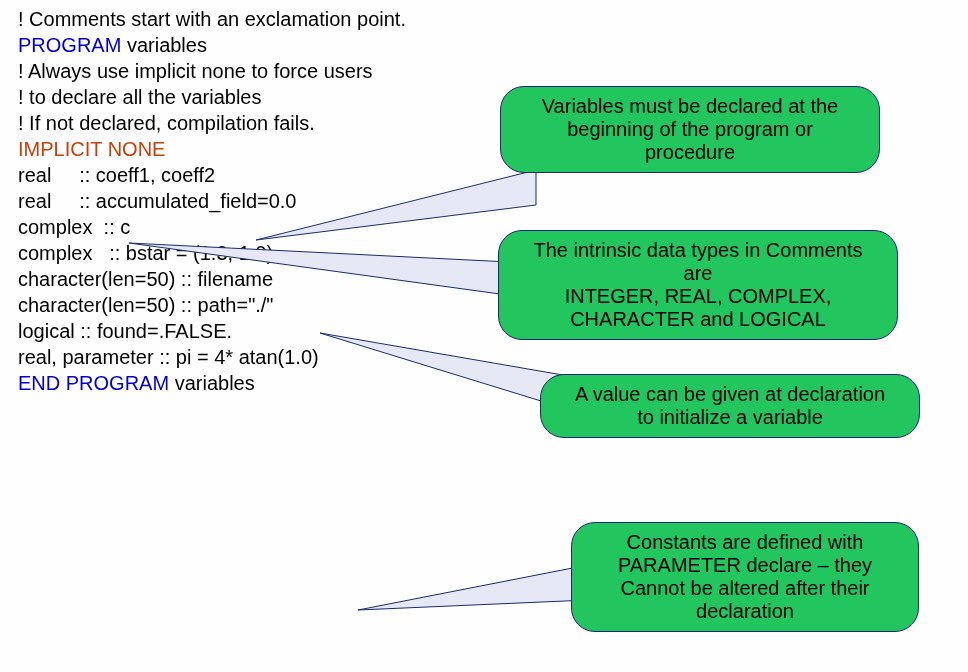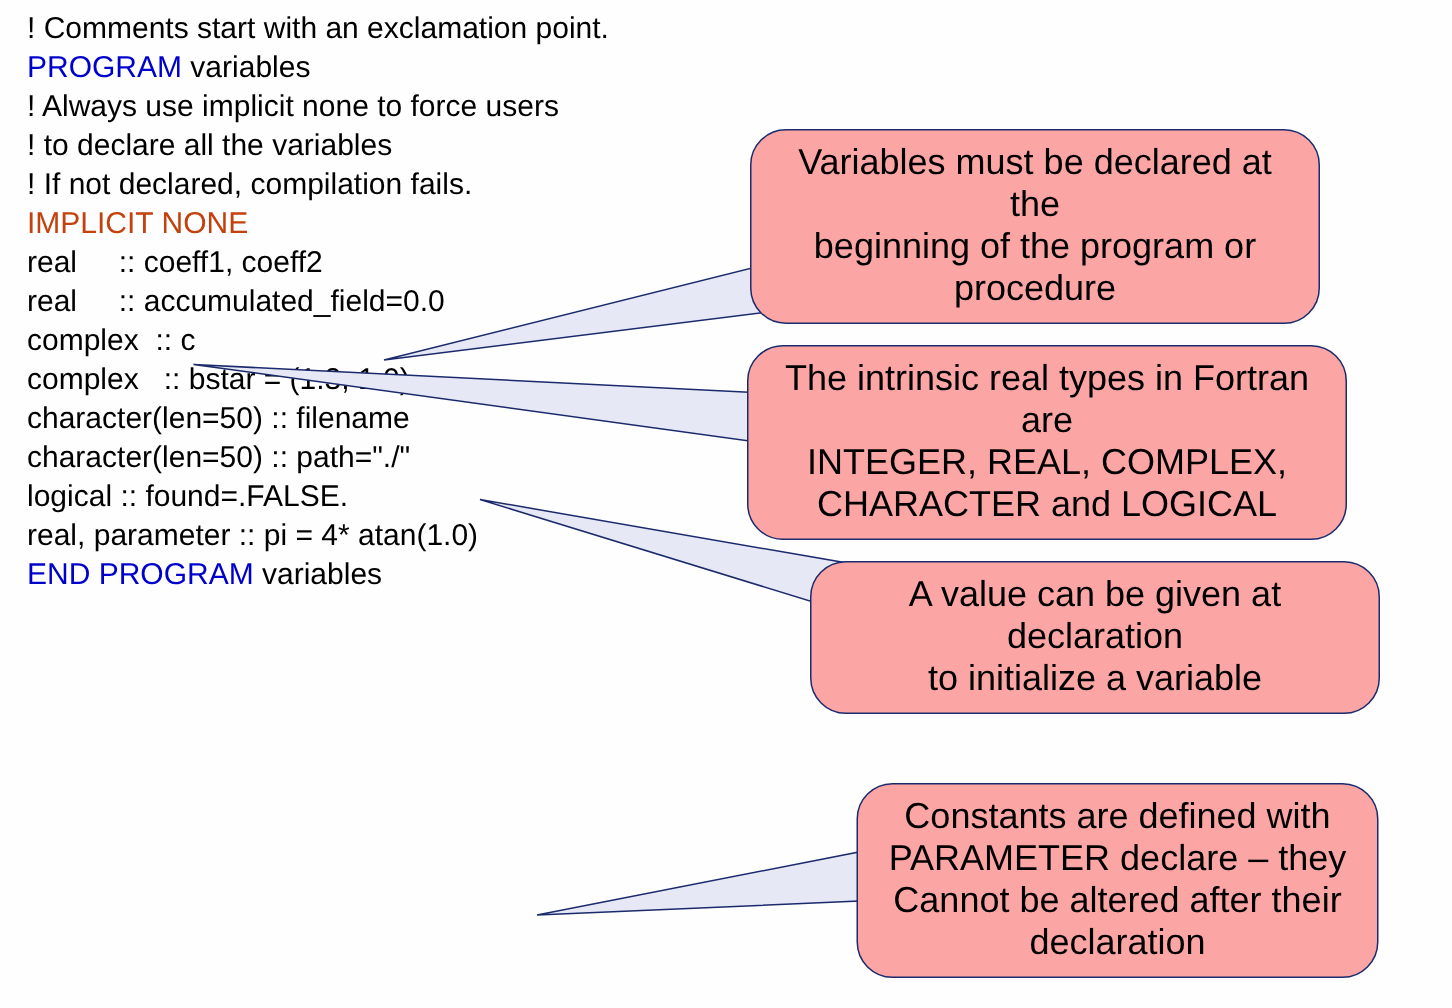--- a/index.html
+++ b/index.html
@@ -18,25 +18,25 @@
     top: 6px;
     font-size: 20px;
     line-height: 1.3;
     color: #000;
   }
   .code-line { white-space: pre; }
   .kw-blue { color: #0000cc; }
   .kw-red { color: #c2410c; }
   .callout {
     position: absolute;
-    background: #fca5a5;
+    background: #22c55e;
     border: 1px solid #1a2a6c;
     border-radius: 24px;
     padding: 8px 18px;
-    font-size: 24px;
+    font-size: 20px;
     color: #000;
     text-align: center;
     box-sizing: border-box;
   }
   svg.tail {
     position: absolute;
     overflow: visible;
   }
 </style>
 </head>
@@ -73,21 +73,21 @@
 <div class="callout" style="left:500px; top:86px; width:380px;">
   <div>Variables must be declared at the</div>
   <div>beginning of the program or</div>
   <div>procedure</div>
 </div>
 
 <svg class="tail" style="left:129px; top:243px; width:400px; height:70px;">
   <polygon points="0,0 400,55 400,20" fill="#e6e9f5" stroke="#1a2a6c" stroke-width="1"></polygon>
 </svg>
 <div class="callout" style="left:498px; top:230px; width:400px;">
-  <div>The intrinsic real types in Fortran are</div>
+  <div>The intrinsic data types in Comments are</div>
   <div>INTEGER, REAL, COMPLEX,</div>
   <div>CHARACTER and LOGICAL</div>
 </div>
 
 <svg class="tail" style="left:320px; top:333px; width:260px; height:80px;">
   <polygon points="0,0 260,80 260,45" fill="#e6e9f5" stroke="#1a2a6c" stroke-width="1"></polygon>
 </svg>
 <div class="callout" style="left:540px; top:374px; width:380px;">
   <div>A value can be given at declaration</div>
   <div>to initialize a variable</div>

